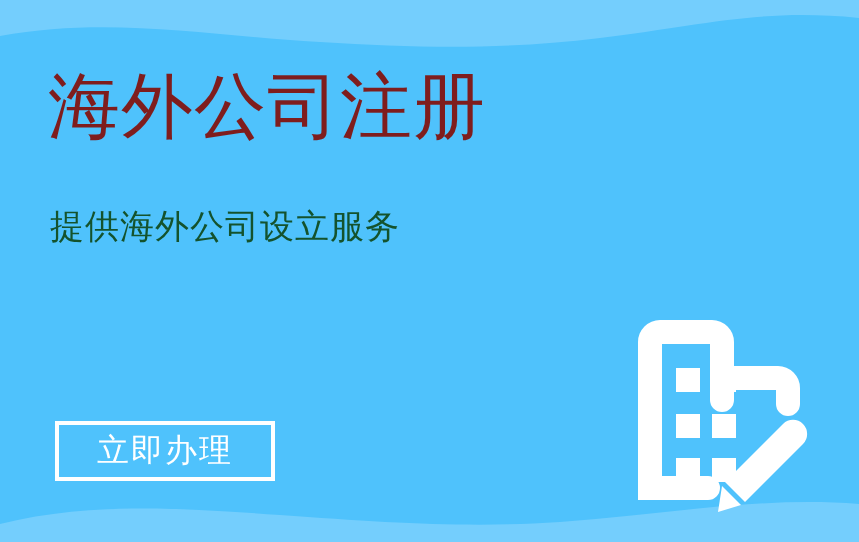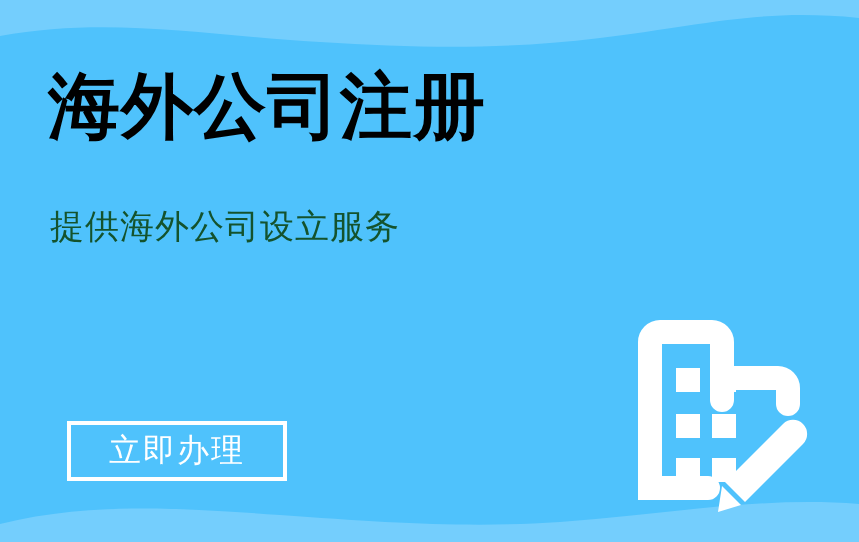--- a/index.html
+++ b/index.html
@@ -42,44 +42,44 @@
     display: block;
     width: 100%;
     height: 100%;
   }
 
   
   #headline {
     position: absolute;
     left: 48px;
     top: 66px;
-    color: #000000;
+    color: #7f1d1d;
     font-size: 72px;
-    font-weight: bold;
+    font-weight: normal;
     line-height: 1.12;
     letter-spacing: 1px;
     white-space: nowrap;
   }
 
   #subheadline {
     position: absolute;
     left: 50px;
     top: 206px;
     color: #14532d;
     font-size: 34px;
     font-weight: normal;
     line-height: 1.2;
     letter-spacing: 1px;
     white-space: nowrap;
   }
 
   
   #cta-button {
     position: absolute;
-    left: 67px;
+    left: 55px;
     top: 421px;
     width: 220px;
     height: 60px;
     box-sizing: border-box;
     border: 4px solid #ffffff;
     background: transparent;
     color: #ffffff;
     font-size: 32px;
     font-family: "Liberation Sans", "DejaVu Sans", sans-serif;
     letter-spacing: 2px;

